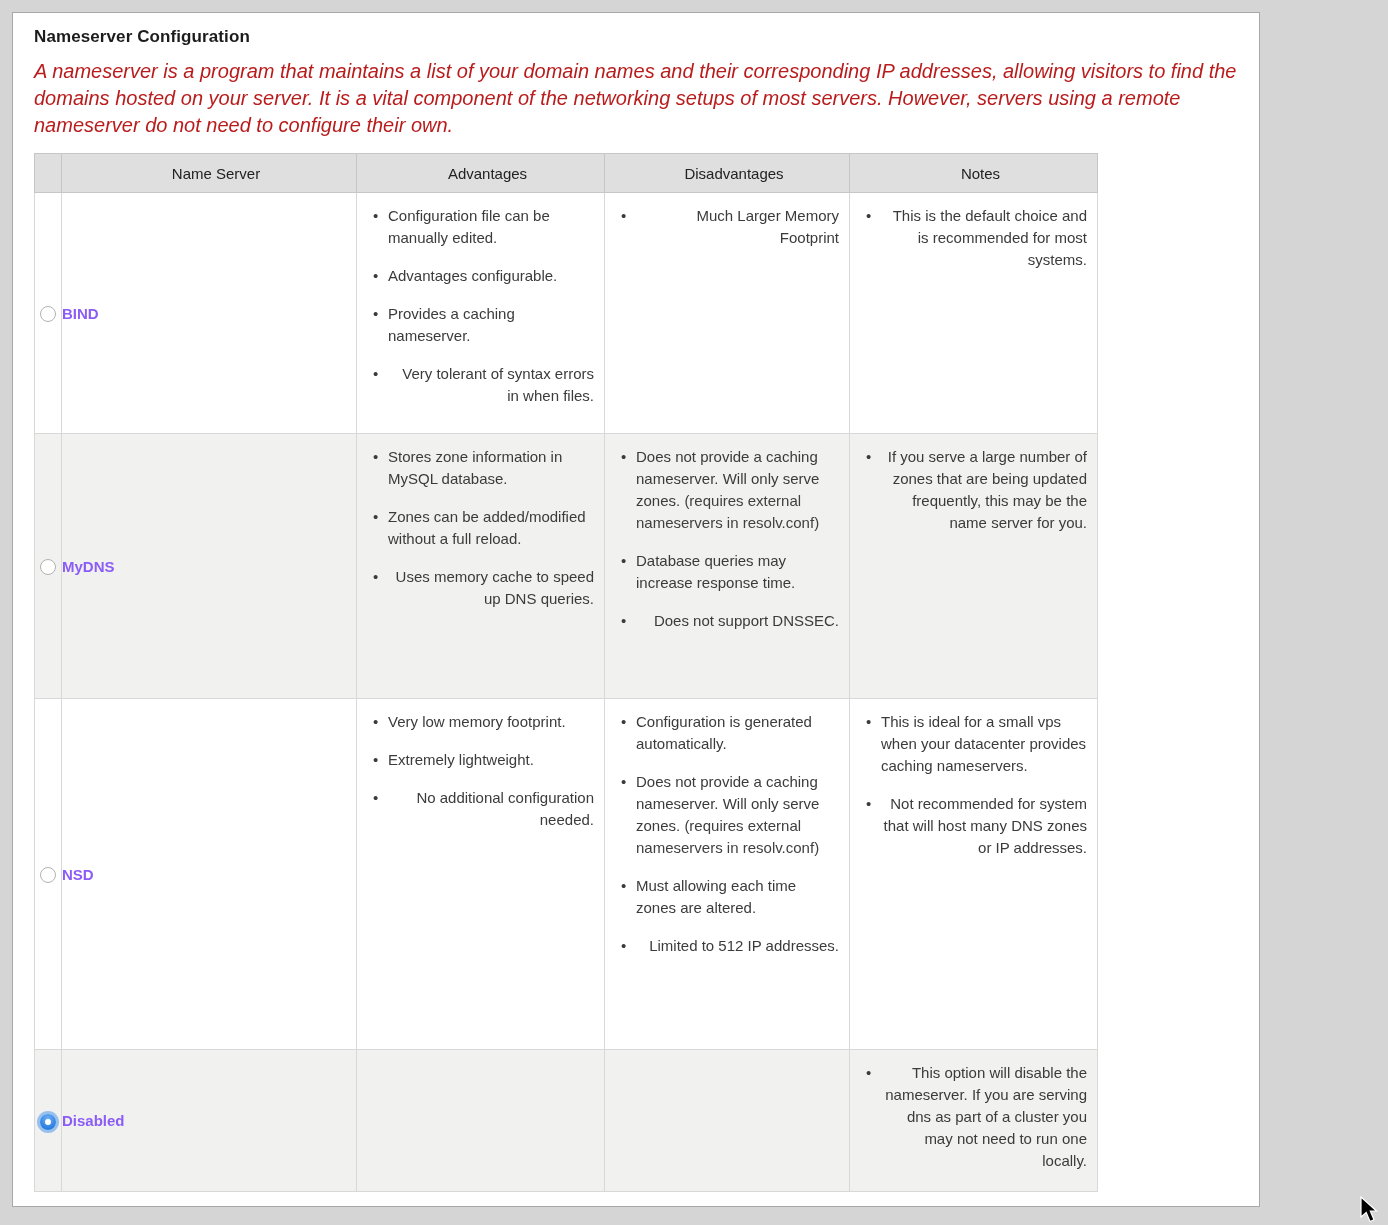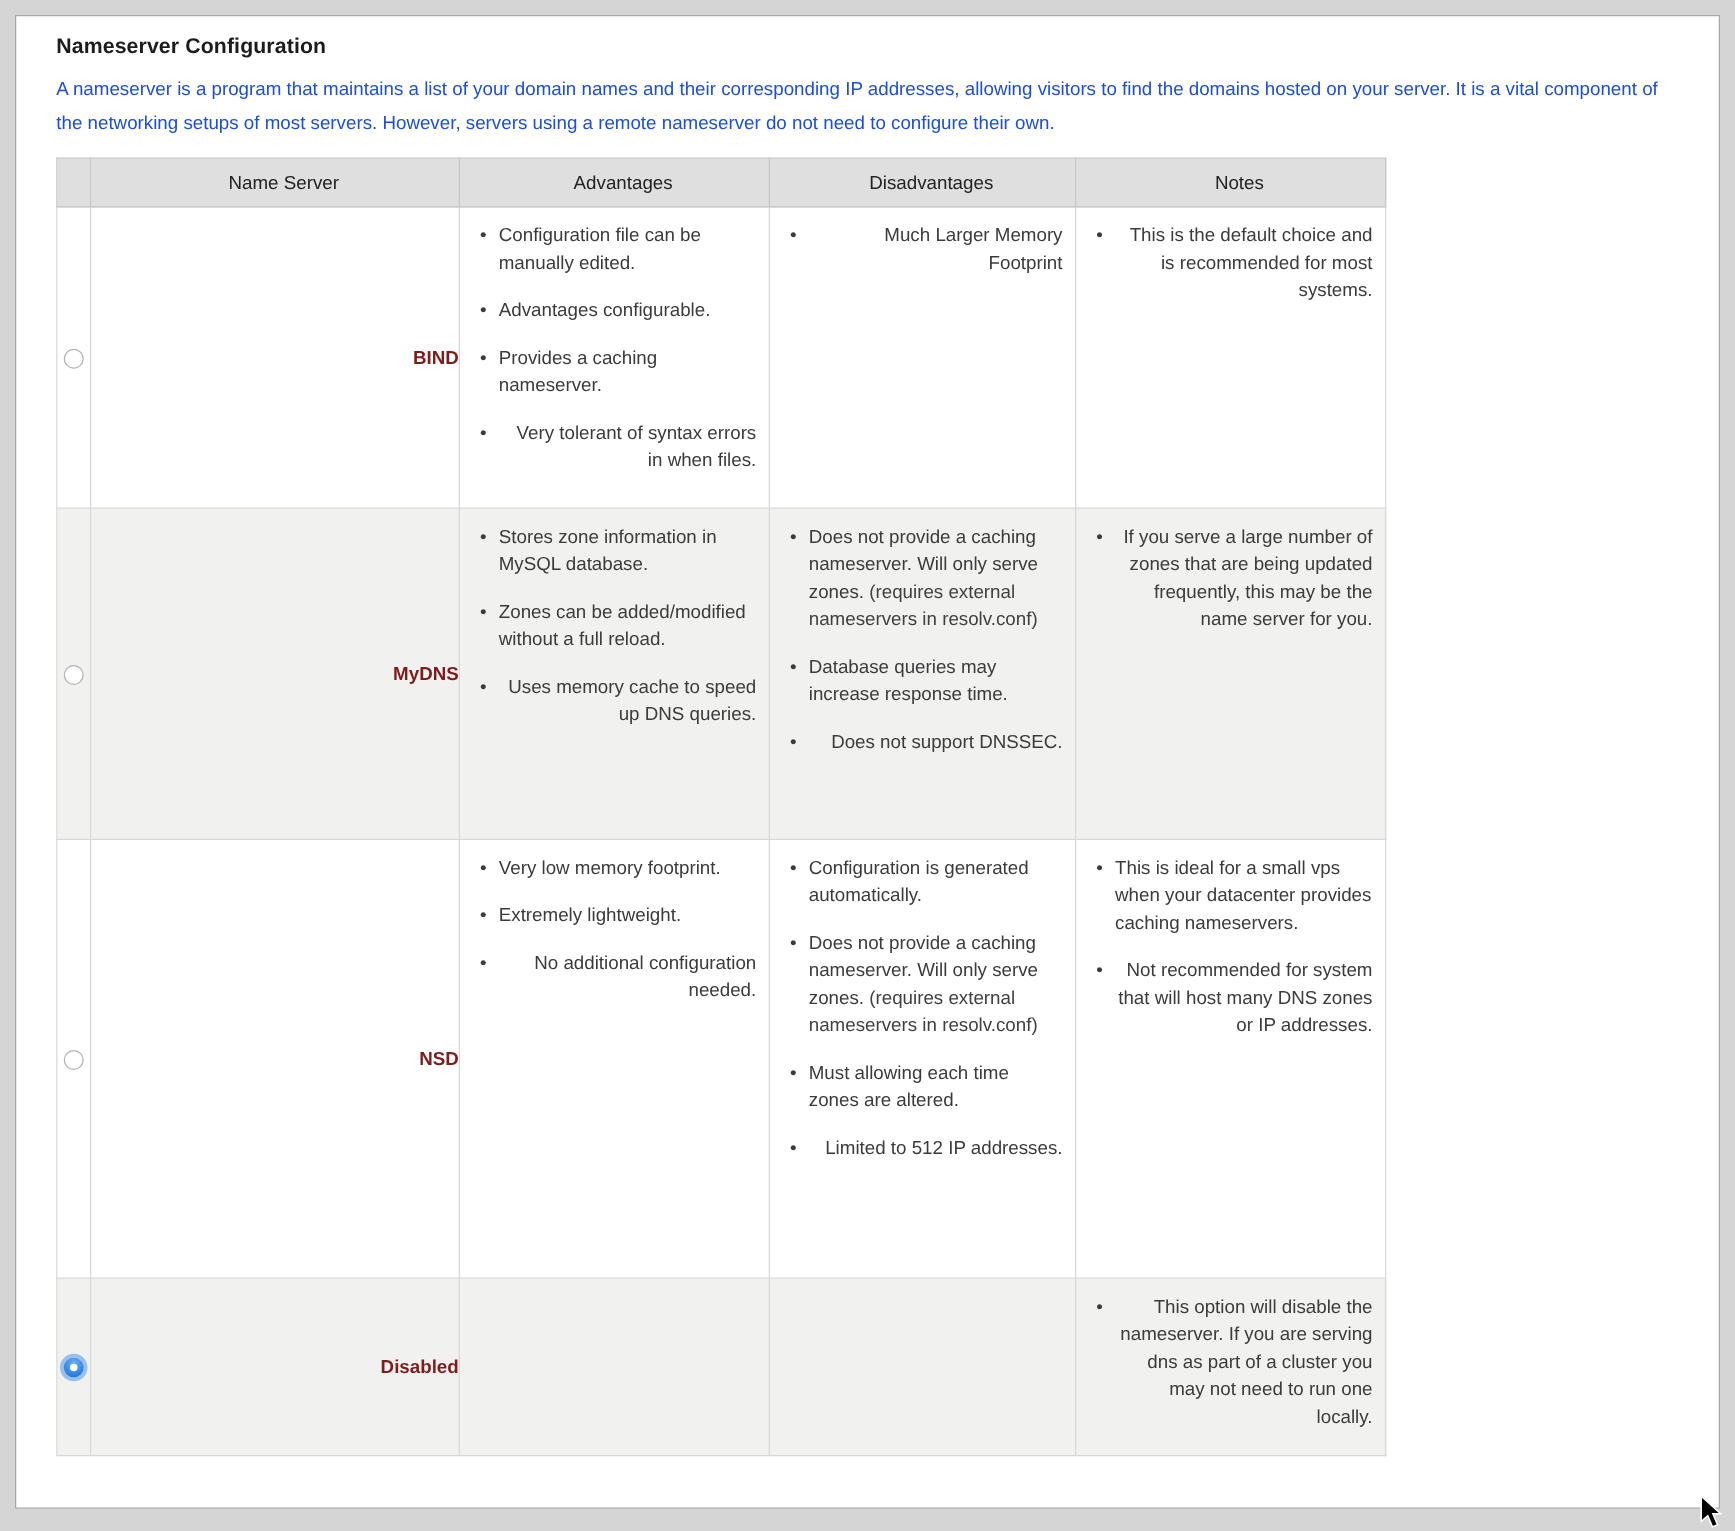--- a/index.html
+++ b/index.html
@@ -6,38 +6,39 @@
   html, body {
     width: 1388px; height: 1225px;
     overflow: hidden;
     background: #d5d5d5;
     font-family: "Liberation Sans", sans-serif;
     color: #3c3c3c;
   }
   .panel {
     position: relative;
     margin: 12px 28px 0 12px;
-    width: 1364px;
+    width: 1248px;
     height: 1195px;
     background: #ffffff;
     border: 1px solid #a8a8a8;
-    padding: 0 32px;
+    padding: 0 21px;
   }
   .page-title {
     margin-top: 14px;
     font-size: 17px;
     font-weight: bold;
     color: #1c1c1c;
     letter-spacing: 0.1px;
   }
   .page-description {
     margin-top: 11px;
-    font-size: 15px;
+    font-style: italic;
+    font-size: 20px;
     line-height: 27px;
-    color: #1d4ed8;
+    color: #b91c1c;
     max-width: 1315px;
   }
   .page-instruction {
     margin-top: 27px;
     font-size: 15px;
     color: #333333;
   }
   table.ns-table {
     margin-top: 14px;
     border-collapse: collapse;
@@ -57,24 +58,24 @@
     height: 39px;
     font-weight: normal;
     text-align: center;
     padding-left: 14px;
     color: #222222;
     border-color: #c6c6c6;
   }
   .ns-table tbody tr.alt td { background: #f1f1f0; }
   .radio-cell { text-align: center; vertical-align: middle; }
   .name-cell {
-    text-align: right;
+    text-align: left;
     vertical-align: middle;
     font-weight: bold;
-    color: #7f1d1d;
+    color: #8b5cf6;
   }
   .list-cell {
     vertical-align: top;
     padding: 12px 10px 12px 14px;
     line-height: 22px;
     color: #3b3b3b;
   }
   .list-cell ul { list-style: none; }
   .list-cell li { position: relative; padding-left: 17px; margin-bottom: 16px; }
   .list-cell li:last-child { margin-bottom: 0; text-align: right; }

